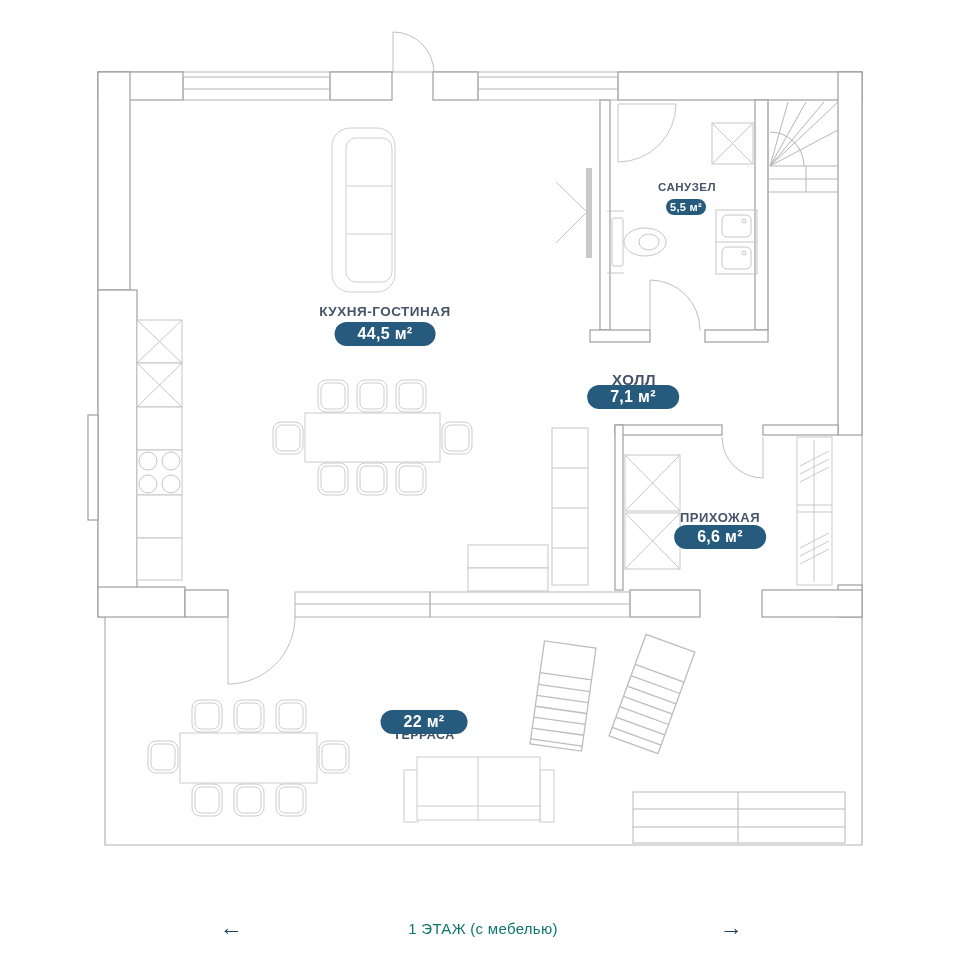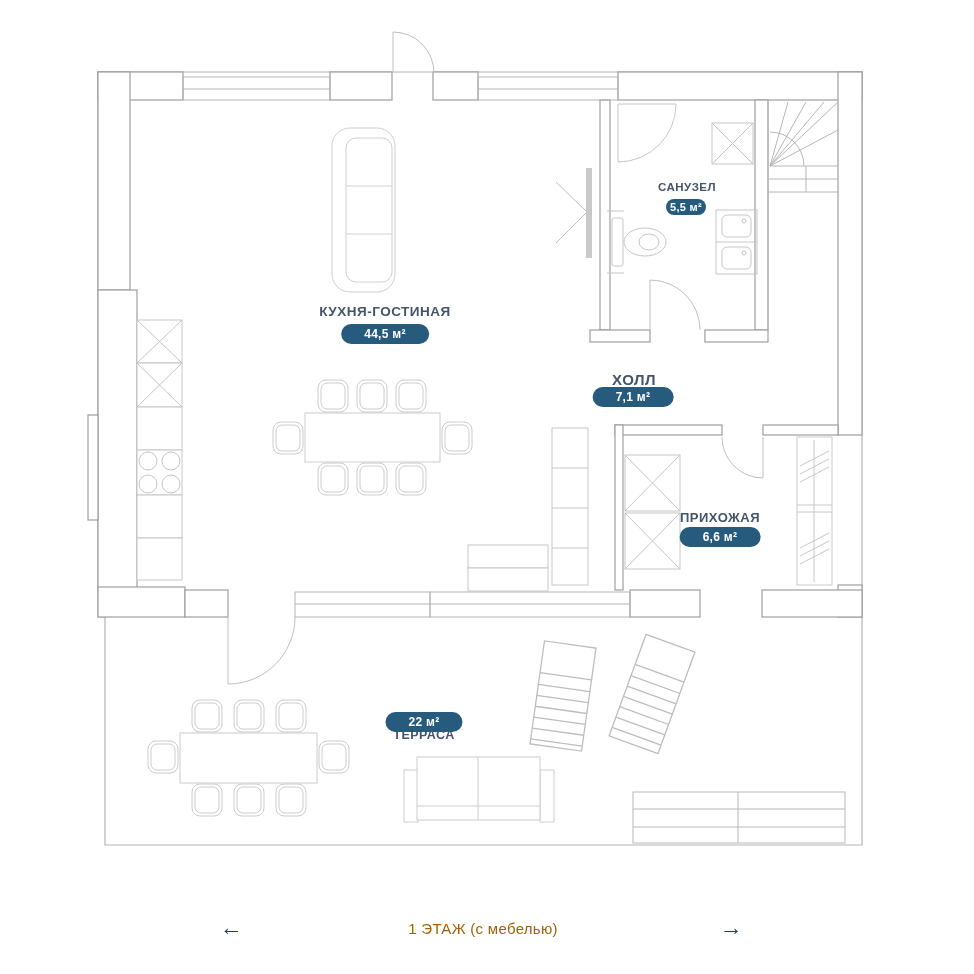--- a/index.html
+++ b/index.html
@@ -1,21 +1,21 @@
 <!DOCTYPE html>
 <html><head>
 <meta charset="utf-8">
 <style>
   html,body{margin:0;padding:0;background:#ffffff;}
   body{width:974px;height:974px;position:relative;font-family:"Liberation Sans","DejaVu Sans",sans-serif;}
   .stage{position:absolute;left:0;top:0;width:974px;height:974px;}
   svg{position:absolute;left:0;top:0;}
   .room-label{position:absolute;transform:translate(-50%,-50%);font-weight:bold;color:#44546a;letter-spacing:.5px;white-space:nowrap;}
-  .badge{position:absolute;transform:translate(-50%,-50%);background:#265b7e;color:#ffffff;font-weight:bold;font-size:12px;padding:3px 23px;border-radius:13px;white-space:nowrap;letter-spacing:.3px;}
-  .caption{position:absolute;transform:translate(-50%,-50%);font-size:15px;color:#a16207;letter-spacing:.3px;white-space:nowrap;}
+  .badge{position:absolute;transform:translate(-50%,-50%);background:#265b7e;color:#ffffff;font-weight:bold;font-size:16px;padding:3px 23px;border-radius:13px;white-space:nowrap;letter-spacing:.3px;}
+  .caption{position:absolute;transform:translate(-50%,-50%);font-size:15px;color:#0f766e;letter-spacing:.3px;white-space:nowrap;}
   .arrow{position:absolute;transform:translate(-50%,-50%);font-size:23px;font-weight:bold;color:#1f4059;cursor:pointer;line-height:1;}
 </style>
 </head>
 <body>
 
 <div class="stage">
 
 <svg width="974" height="974" viewBox="0 0 974 974">
 
   <g fill="none" stroke="#b3b3b3" stroke-width="1.2">

